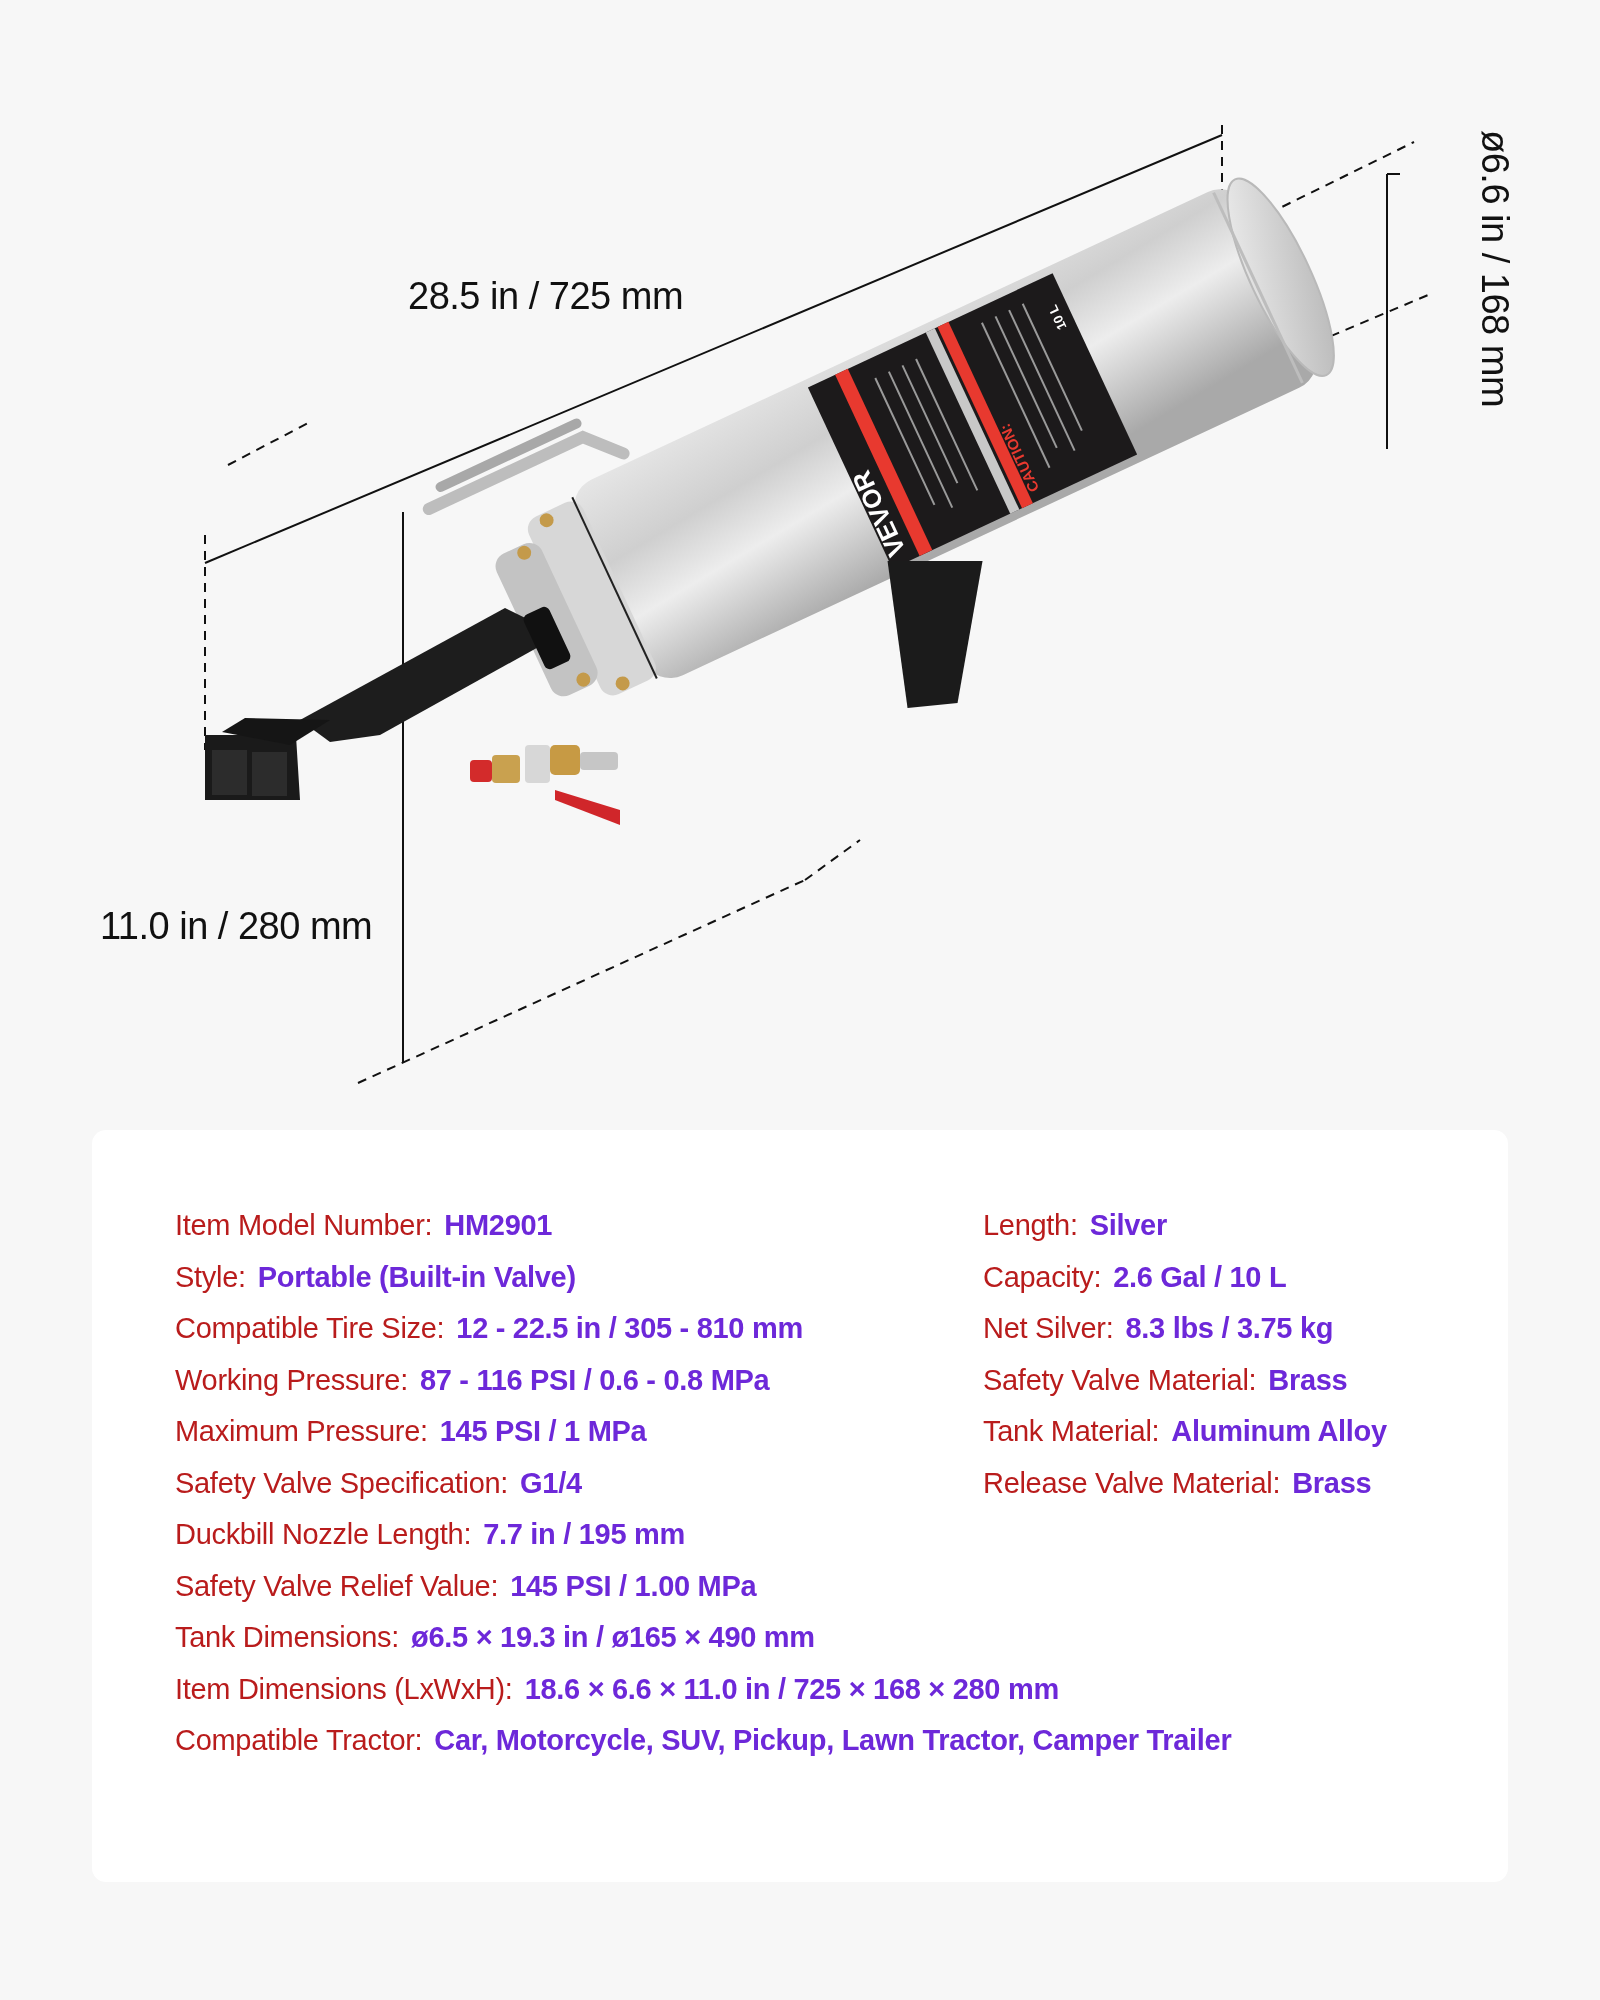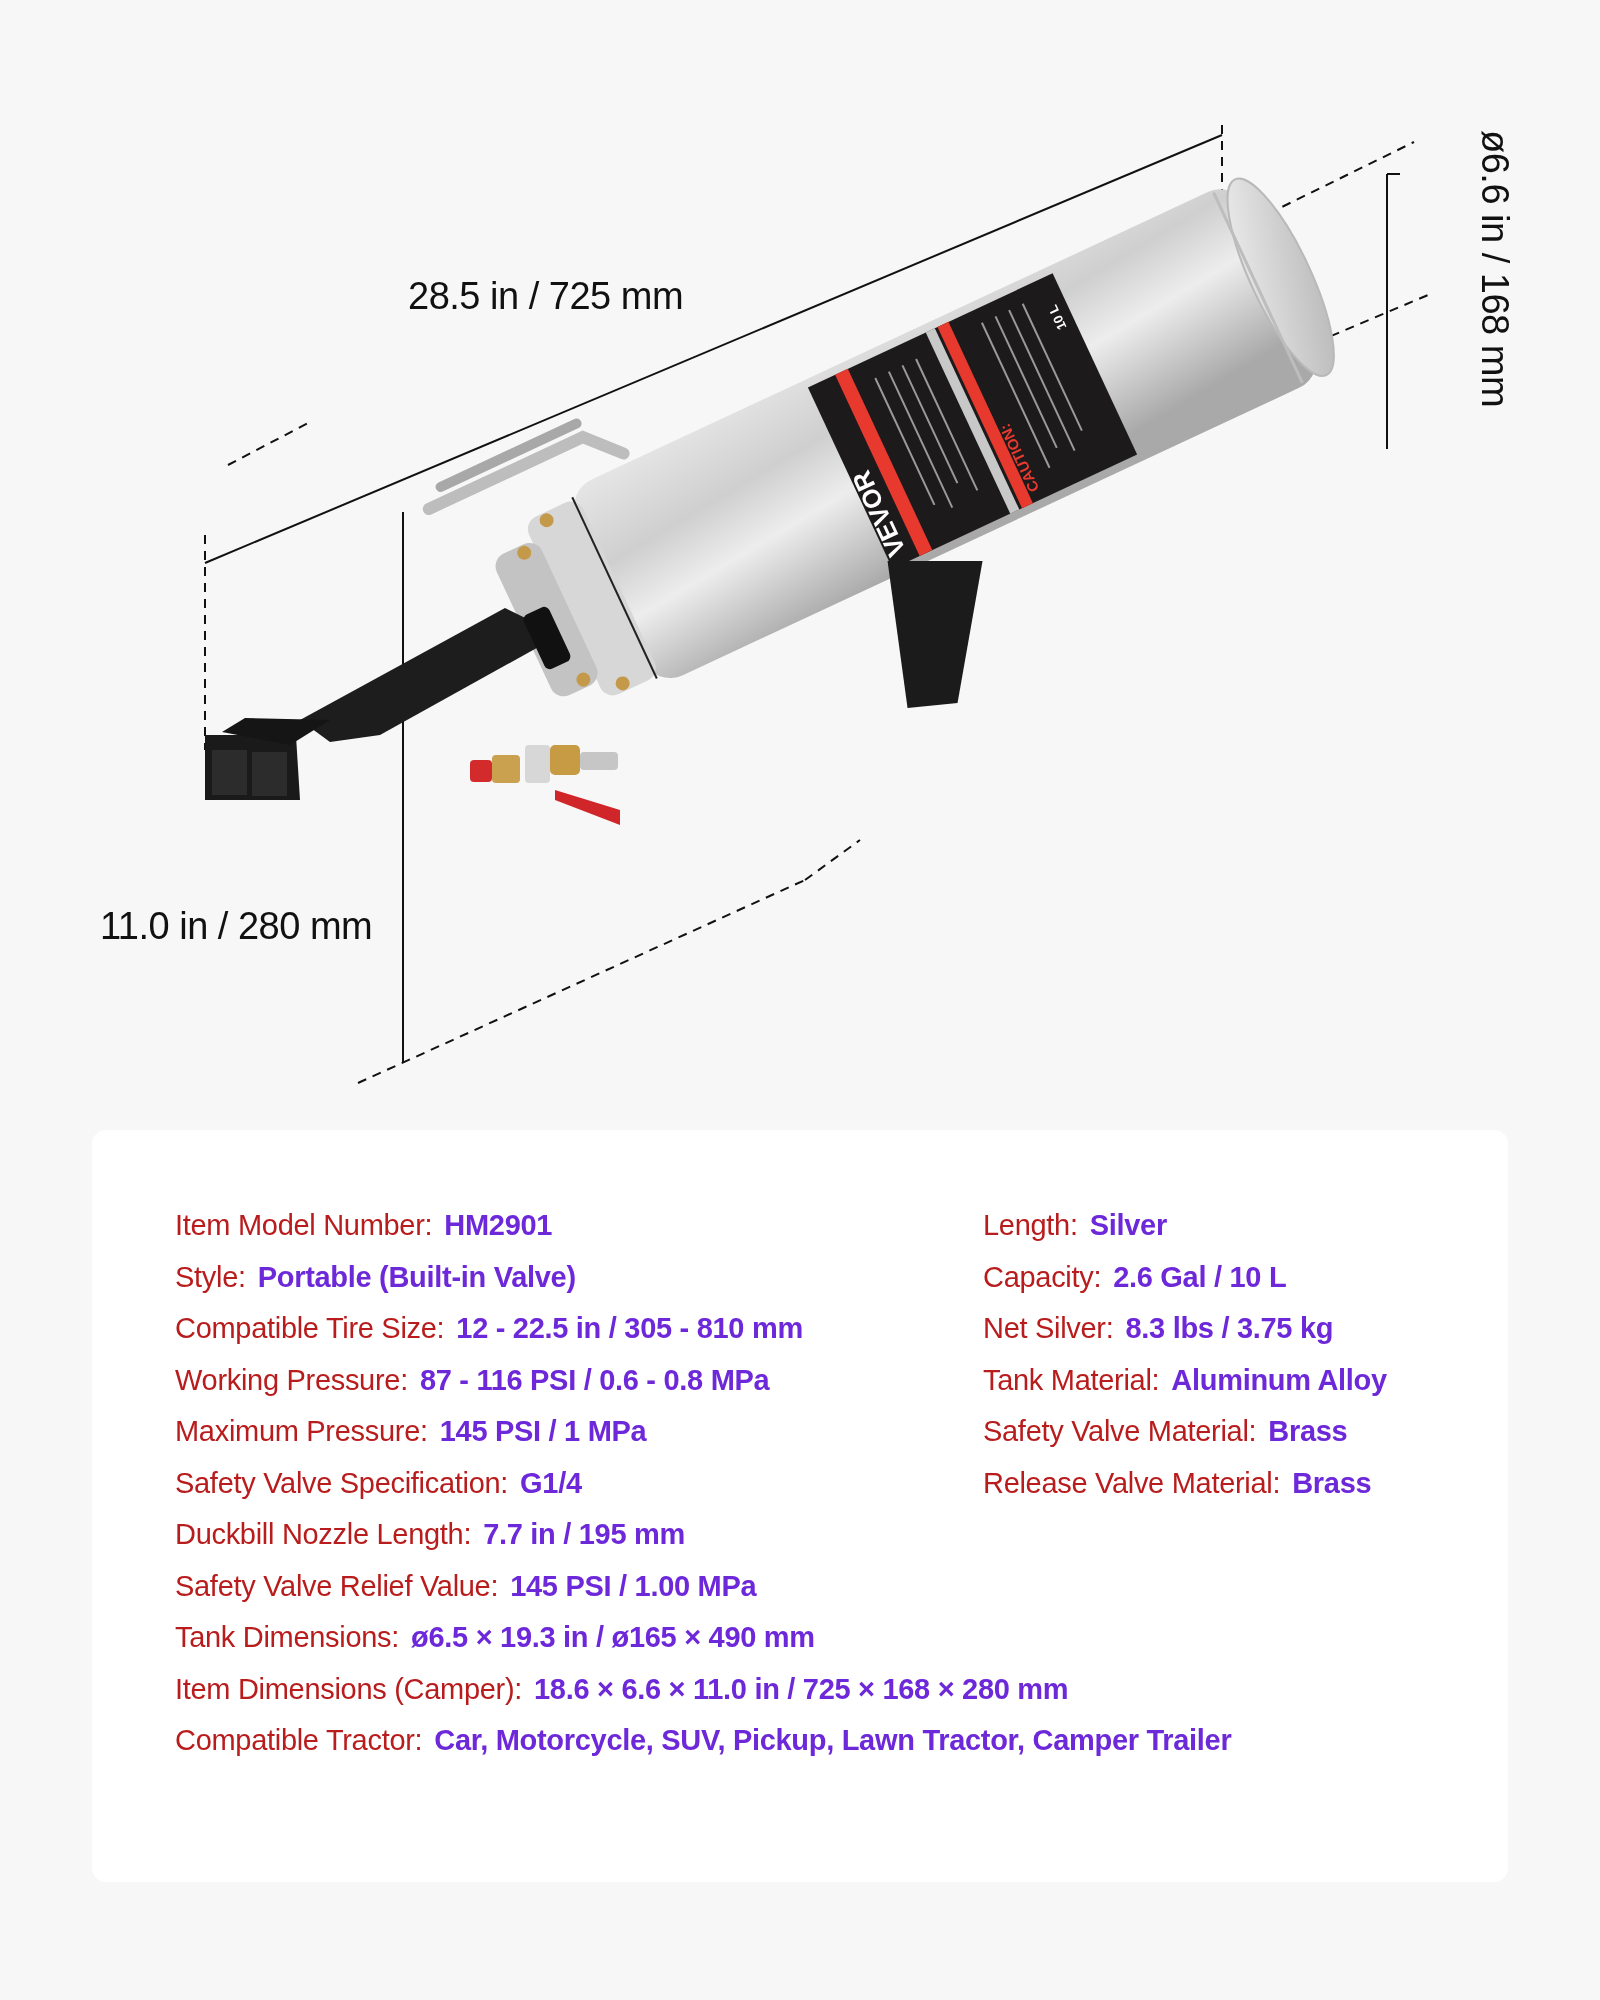--- a/index.html
+++ b/index.html
@@ -138,25 +138,25 @@
   <div class="col left">
     <div class="row"><span class="lbl">Item Model Number:</span><span class="val">HM2901</span></div>
     <div class="row"><span class="lbl">Style:</span><span class="val">Portable (Built-in Valve)</span></div>
     <div class="row"><span class="lbl">Compatible Tire Size:</span><span class="val">12 - 22.5 in / 305 - 810 mm</span></div>
     <div class="row"><span class="lbl">Working Pressure:</span><span class="val">87 - 116 PSI / 0.6 - 0.8 MPa</span></div>
     <div class="row"><span class="lbl">Maximum Pressure:</span><span class="val">145 PSI / 1 MPa</span></div>
     <div class="row"><span class="lbl">Safety Valve Specification:</span><span class="val">G1/4</span></div>
     <div class="row"><span class="lbl">Duckbill Nozzle Length:</span><span class="val">7.7 in / 195 mm</span></div>
     <div class="row"><span class="lbl">Safety Valve Relief Value:</span><span class="val">145 PSI / 1.00 MPa</span></div>
     <div class="row"><span class="lbl">Tank Dimensions:</span><span class="val">ø6.5 × 19.3 in / ø165 × 490 mm</span></div>
-    <div class="row"><span class="lbl">Item Dimensions (Camper):</span><span class="val">18.6 × 6.6 × 11.0 in / 725 × 168 × 280 mm</span></div>
+    <div class="row"><span class="lbl">Item Dimensions (LxWxH):</span><span class="val">18.6 × 6.6 × 11.0 in / 725 × 168 × 280 mm</span></div>
     <div class="row"><span class="lbl">Compatible Tractor:</span><span class="val">Car, Motorcycle, SUV, Pickup, Lawn Tractor, Camper Trailer</span></div>
   </div>
 
   <div class="col right">
     <div class="row"><span class="lbl">Length:</span><span class="val">Silver</span></div>
     <div class="row"><span class="lbl">Capacity:</span><span class="val">2.6 Gal / 10 L</span></div>
     <div class="row"><span class="lbl">Net Silver:</span><span class="val">8.3 lbs / 3.75 kg</span></div>
+    <div class="row"><span class="lbl">Safety Valve Material:</span><span class="val">Brass</span></div>
     <div class="row"><span class="lbl">Tank Material:</span><span class="val">Aluminum Alloy</span></div>
-    <div class="row"><span class="lbl">Safety Valve Material:</span><span class="val">Brass</span></div>
     <div class="row"><span class="lbl">Release Valve Material:</span><span class="val">Brass</span></div>
   </div>
 </div>
 
 </body></html>

